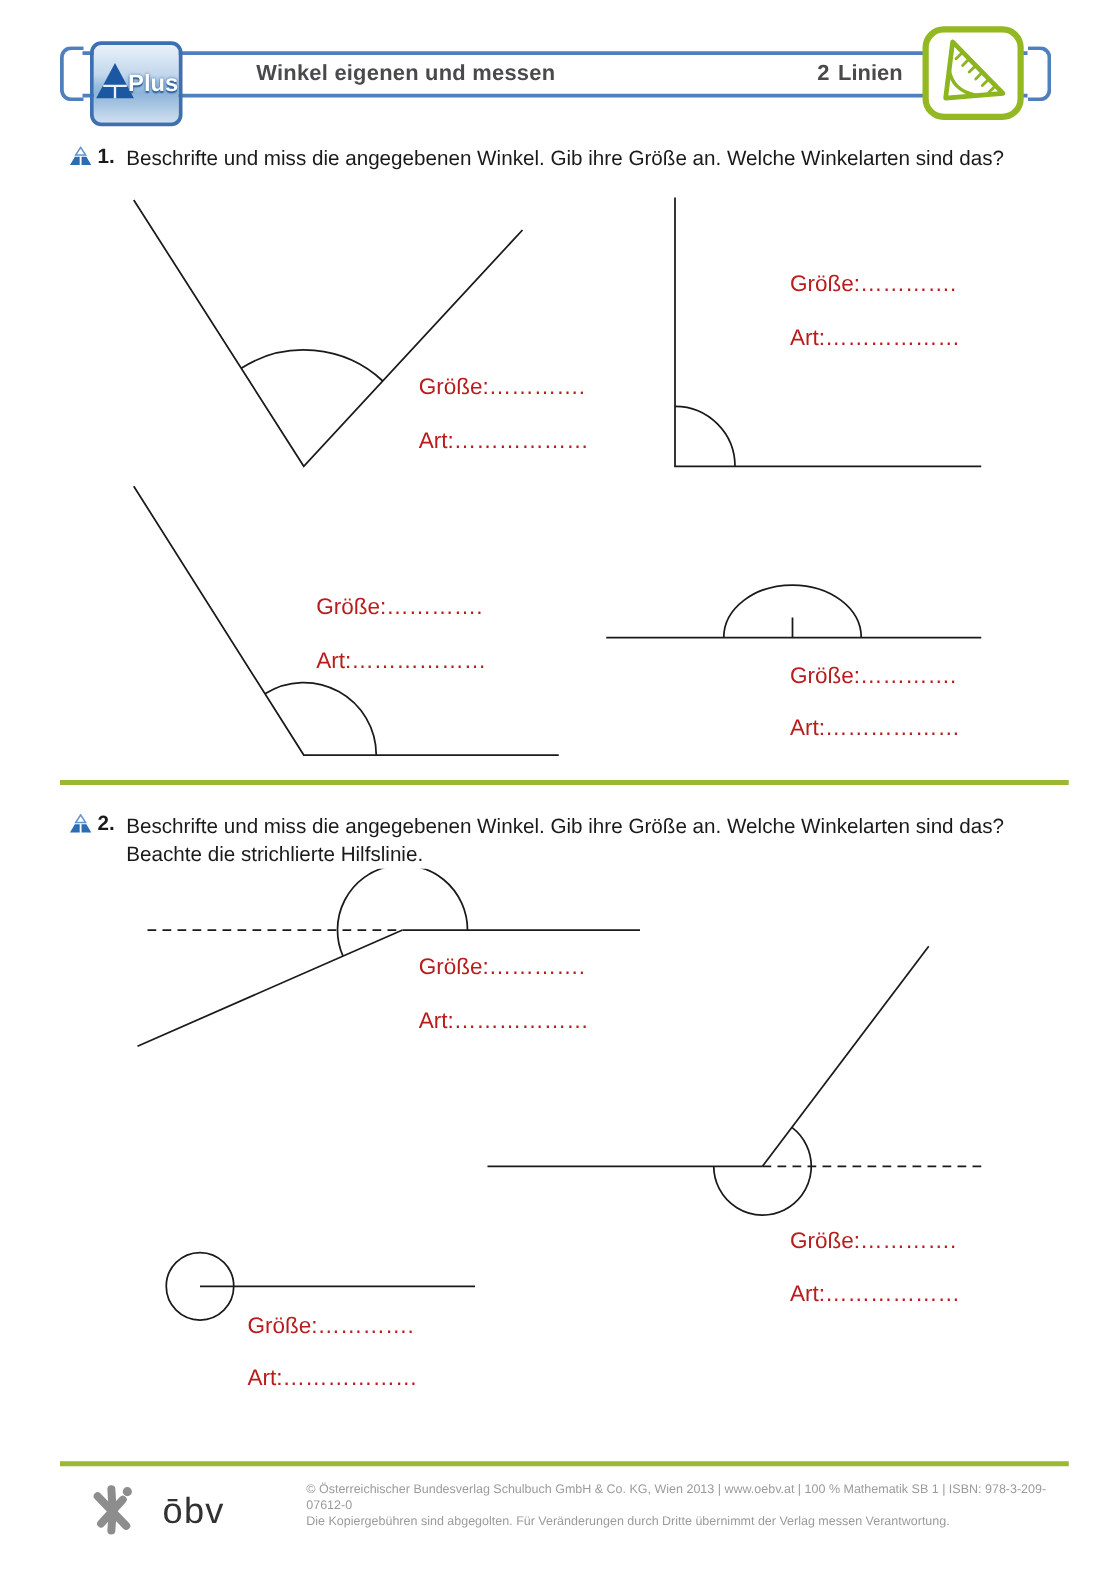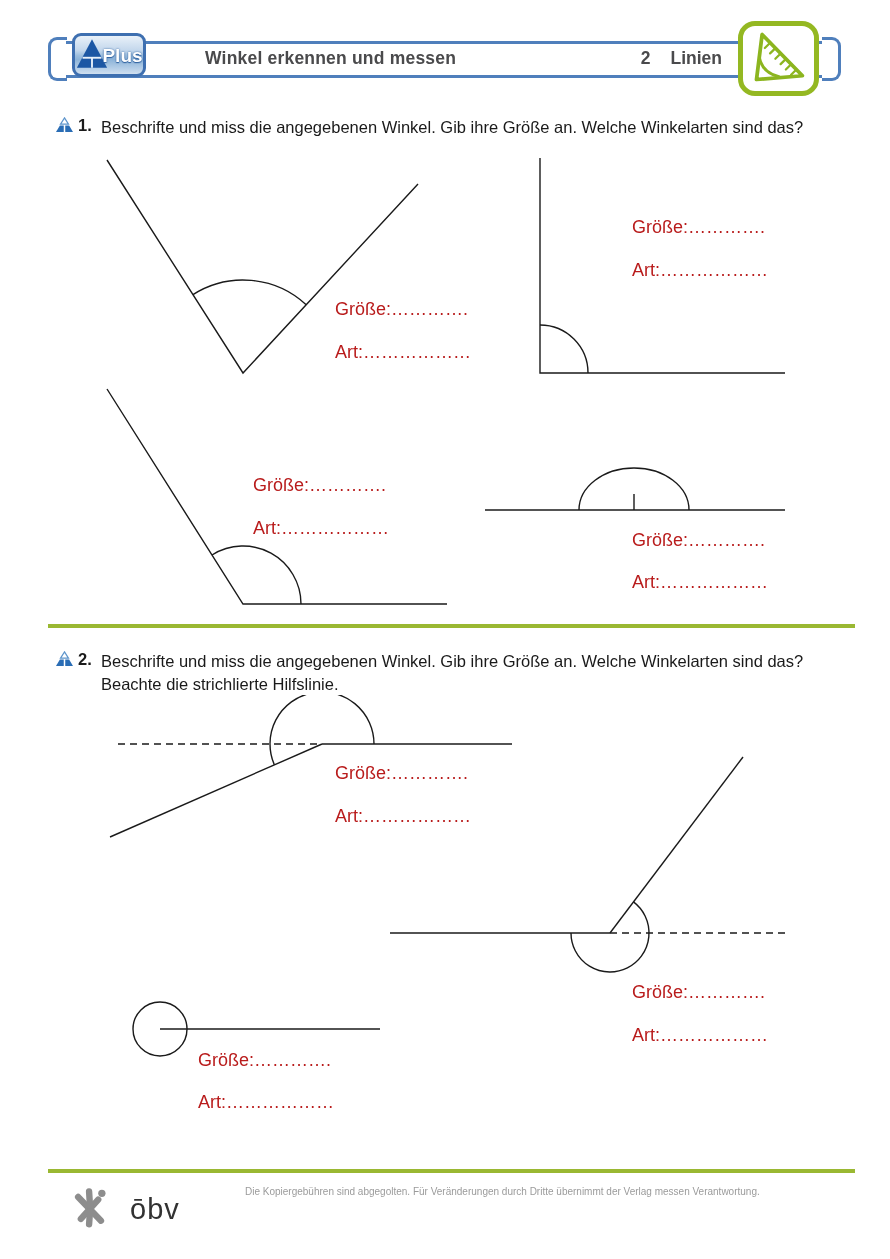--- a/index.html
+++ b/index.html
@@ -7,33 +7,33 @@
     position:relative;width:890px;height:1259px;background:#fff;overflow:hidden;
     font-family:"Liberation Sans","DejaVu Sans",sans-serif;color:#1a1a1a;
   }
   
   .bracket{position:absolute;width:16px;height:38px;border:3px solid #4f7fbc;box-sizing:content-box;}
   .bracket.left{left:48px;top:37px;border-right:none;border-radius:9px 0 0 9px;}
   .bracket.right{left:822px;top:37px;border-left:none;border-radius:0 9px 9px 0;}
   .band{position:absolute;left:66px;top:41px;width:756px;height:31px;
         border-top:3px solid #4f7fbc;border-bottom:3px solid #4f7fbc;background:#fff;}
   .plus-badge{
-    position:absolute;left:72px;top:33px;width:74px;height:44px;box-sizing:border-box;
+    position:absolute;left:72px;top:33px;width:74px;height:68px;box-sizing:border-box;
     border:3px solid #3e6fb0;border-radius:9px;z-index:3;
     background:linear-gradient(180deg,#e9f1f9 0%,#c3d7ec 38%,#9cbede 52%,#8db4d9 62%,#cfdff0 100%);
     display:flex;align-items:center;justify-content:center;
   }
   .plus-badge .plus-text{
     font-weight:bold;font-size:19px;color:#fff;margin-left:-7px;margin-top:2px;
     text-shadow:0 1px 1px #2c5f9e, 0 0 2px #2c5f9e;
   }
   .hdr-title{position:absolute;left:205px;top:48px;font-size:17.5px;font-weight:bold;color:#4a4a4c;letter-spacing:.2px;}
   .hdr-chapter{position:absolute;left:590px;top:48px;width:132px;text-align:right;
                font-size:17.5px;font-weight:bold;color:#4a4a4c;}
-  .hdr-chapter .chap-name{margin-left:20px;}
+  .hdr-chapter .chap-name{margin-left:7px;}
   .setsquare-box{
     position:absolute;left:738px;top:21px;width:81px;height:75px;box-sizing:border-box;
     background:#fff;border:5px solid #94b822;border-radius:17px;z-index:3;
     display:flex;align-items:center;justify-content:center;
   }
   
   .task-marker{position:absolute;}
   .task-number{position:absolute;font-size:16.5px;font-weight:bold;}
   .task-text{position:absolute;left:101px;width:737px;font-size:16.5px;line-height:23px;}
   .divider{position:absolute;left:48px;width:807px;height:4px;background:#9ab832;}
@@ -60,21 +60,21 @@
     <span>
       <svg width="34" height="31" viewBox="0 0 36 32">
         <path d="M18 1 L2 31 L34 31 Z" fill="#1c57a4" stroke="none"></path>
         <path d="M8 20.5 L28 20.5" stroke="#e8f1fa" stroke-width="2" fill="none"></path>
         <path d="M18 20.5 L18 31" stroke="#e8f1fa" stroke-width="2" fill="none"></path>
       </svg>
     </span>
     <span class="plus-text">Plus</span>
   </div>
 
-  <div class="hdr-title">Winkel erkennen und messen</div>
+  <div class="hdr-title">Winkel eigenen und messen</div>
   <div class="hdr-chapter">
     <span>2</span><span class="chap-name">Linien</span>
   </div>
 
   <div class="setsquare-box">
     <span>
       <svg width="66" height="60" viewBox="0 0 70 64">
         <g stroke="#8cb51f" fill="none" stroke-linecap="round" stroke-linejoin="round">
           <path d="M17 8 L11 56 L60 52 Z" stroke-width="4"></path>
           <path d="M25.6 16.8 L19.9 22.4" stroke-width="2.4"></path>
@@ -176,16 +176,17 @@
           <path d="M20 6 L21 22"></path>
           <path d="M21 28 L20 42"></path>
         </g>
         <circle cx="34" cy="8" r="4" fill="#8d8d8d"></circle>
       </svg>
     </span>
     <span class="obv-text">ōbv</span>
   </div>
 
   <div class="copyright">
+    <div>© Österreichischer Bundesverlag Schulbuch GmbH &amp; Co. KG, Wien 2013 | www.oebv.at | 100 % Mathematik SB 1 | ISBN: 978-3-209-07612-0</div>
     <div>Die Kopiergebühren sind abgegolten. Für Veränderungen durch Dritte übernimmt der Verlag messen Verantwortung.</div>
   </div>
 
 </div>
 
 </body></html>

